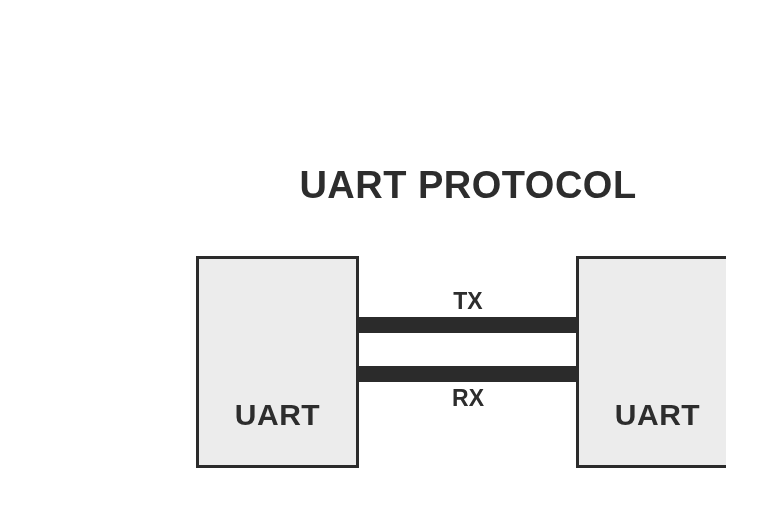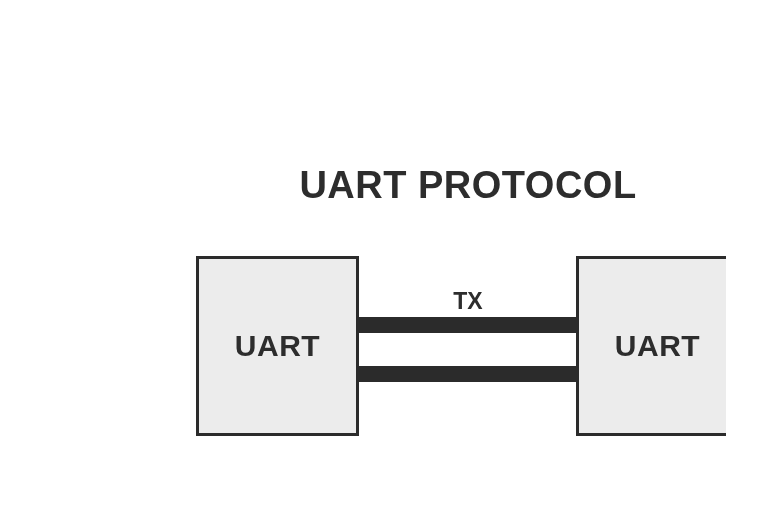--- a/index.html
+++ b/index.html
@@ -28,25 +28,25 @@
     text-align: center;
     font-size: 38px;
     font-weight: bold;
     letter-spacing: 0.5px;
     color: var(--text);
   }
   .uart-box {
     position: absolute;
     top: 172px;
     width: 163px;
-    height: 180px;
+    height: 212px;
     background: var(--box-fill);
     border: 3px solid var(--line);
     display: flex;
-    align-items: center;
+    align-items: flex-end;
     justify-content: center;
     font-size: 30px;
     font-weight: bold;
     letter-spacing: 0.5px;
     color: var(--text);
   }
   .uart-box.left  { left: 112px; }
   .uart-box.right { left: 492px; }
   .wire {
     position: absolute;
@@ -84,14 +84,15 @@
   <div class="uart-box right">
     <span>UART</span>
   </div>
 
   <div class="wire-label tx">TX</div>
 
   <div class="wire tx"></div>
 
   <div class="wire rx"></div>
 
+  <div class="wire-label rx">RX</div>
 
 </div>
 
 </body></html>

